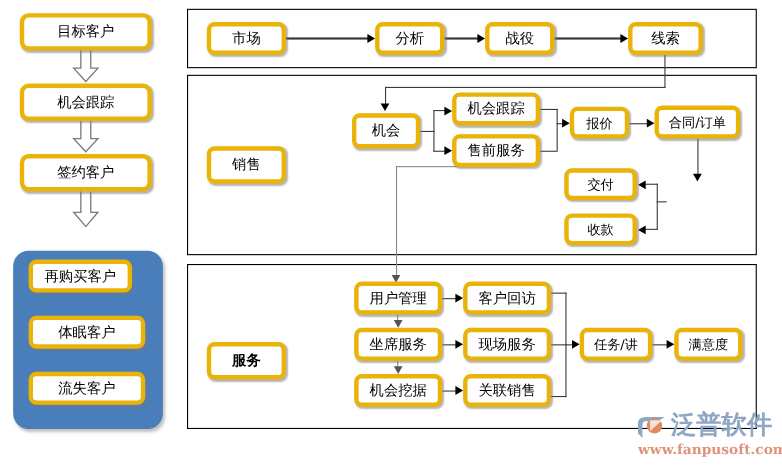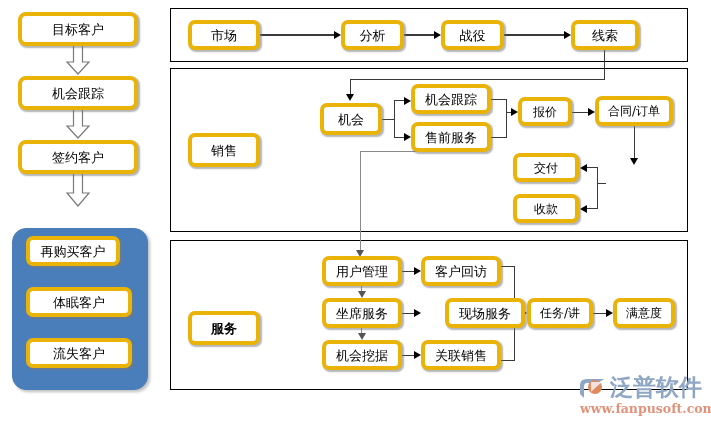--- a/index.html
+++ b/index.html
@@ -275,21 +275,21 @@
   <div class="line h" style="left:402px;top:270.5px;width:14px;"></div>
   <div class="arrow right" style="left:414px;top:267px;"></div>
   <div class="line h" style="left:402px;top:312.5px;width:14px;"></div>
   <div class="arrow right" style="left:414px;top:309px;"></div>
   <div class="line h" style="left:402px;top:354.5px;width:14px;"></div>
   <div class="arrow right" style="left:414px;top:351px;"></div>
 
   <div class="node" style="left:421px;top:256px;width:80px;height:30px;">
     <span>客户回访</span>
   </div>
-  <div class="node" style="left:421px;top:298px;width:80px;height:30px;margin-left:24px;">
+  <div class="node" style="left:421px;top:298px;width:80px;height:30px;">
     <span>现场服务</span>
   </div>
   <div class="node" style="left:421px;top:340px;width:80px;height:30px;">
     <span>关联销售</span>
   </div>
 
   <div class="line h" style="left:501px;top:266px;width:14px;"></div>
   <div class="line h" style="left:501px;top:312.5px;width:14px;"></div>
   <div class="line h" style="left:501px;top:360px;width:14px;"></div>
   <div class="line v" style="left:514px;top:266px;height:95px;"></div>

